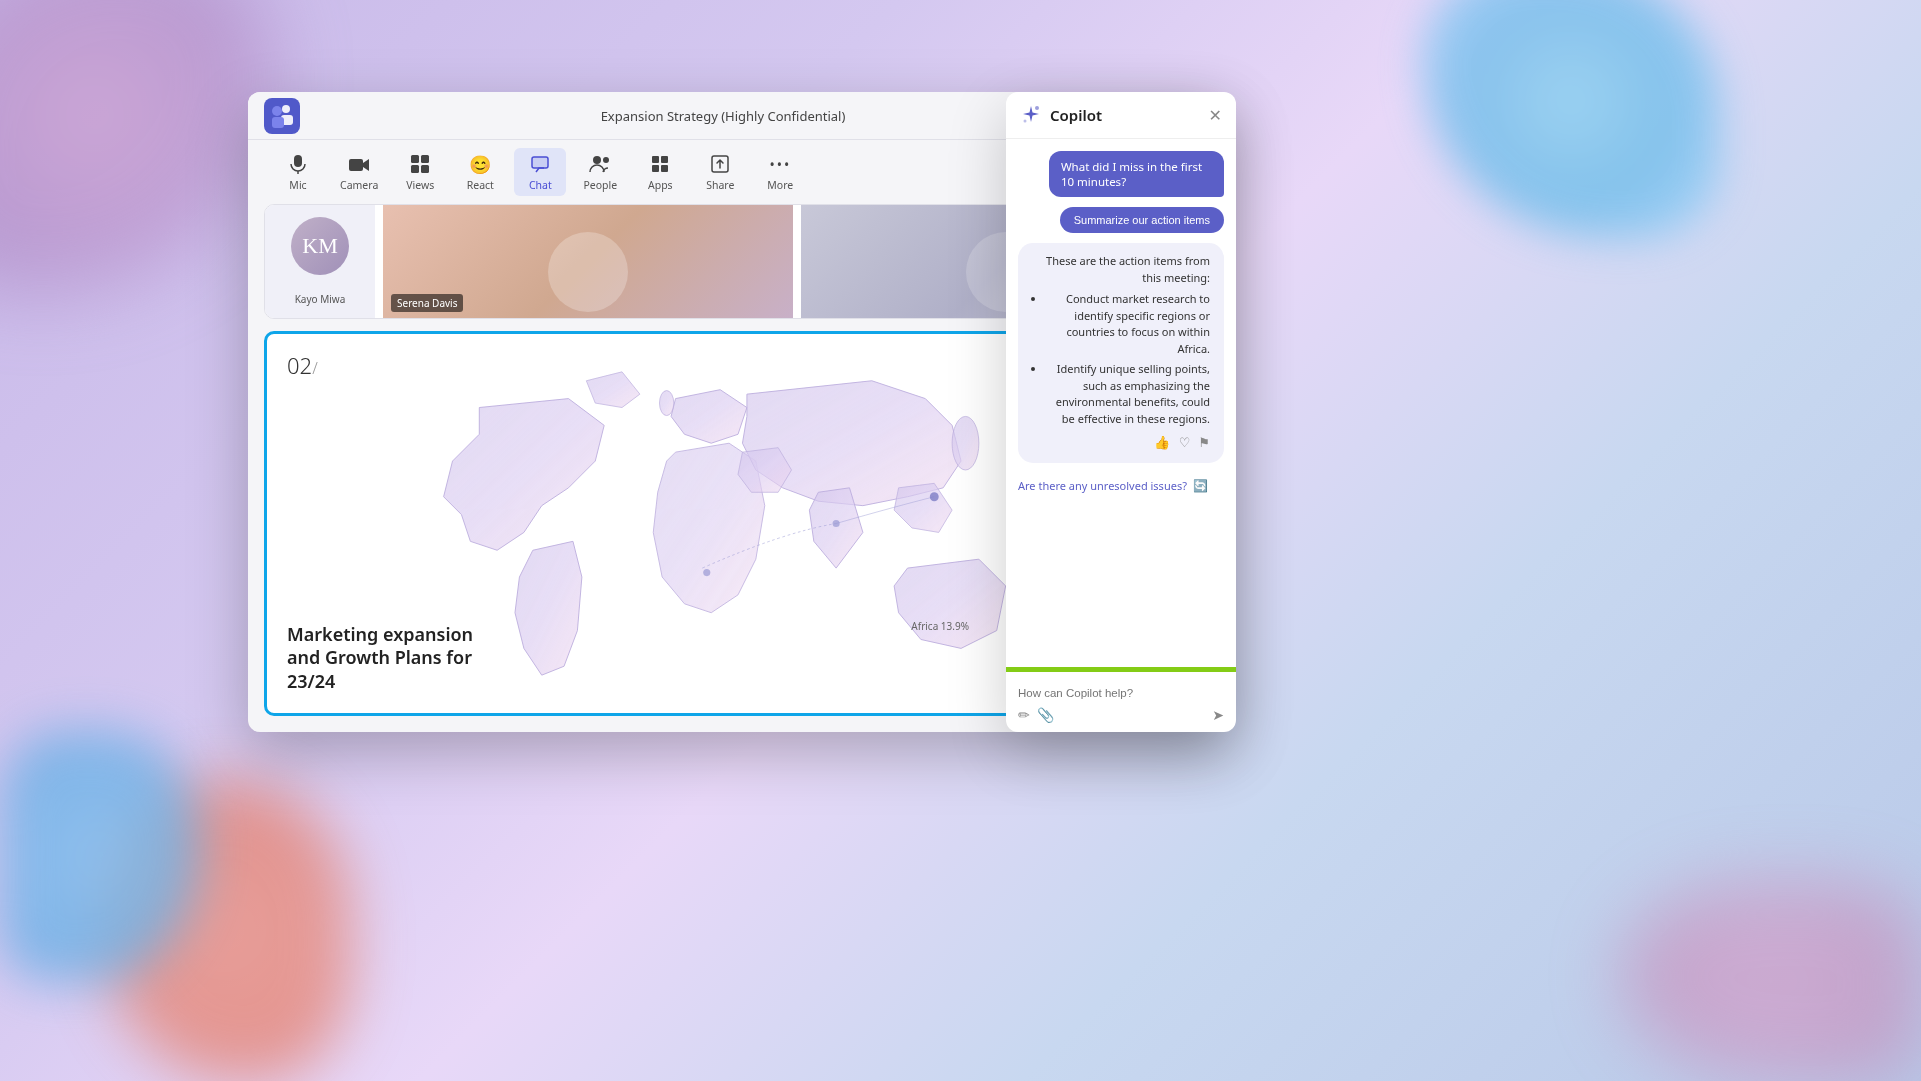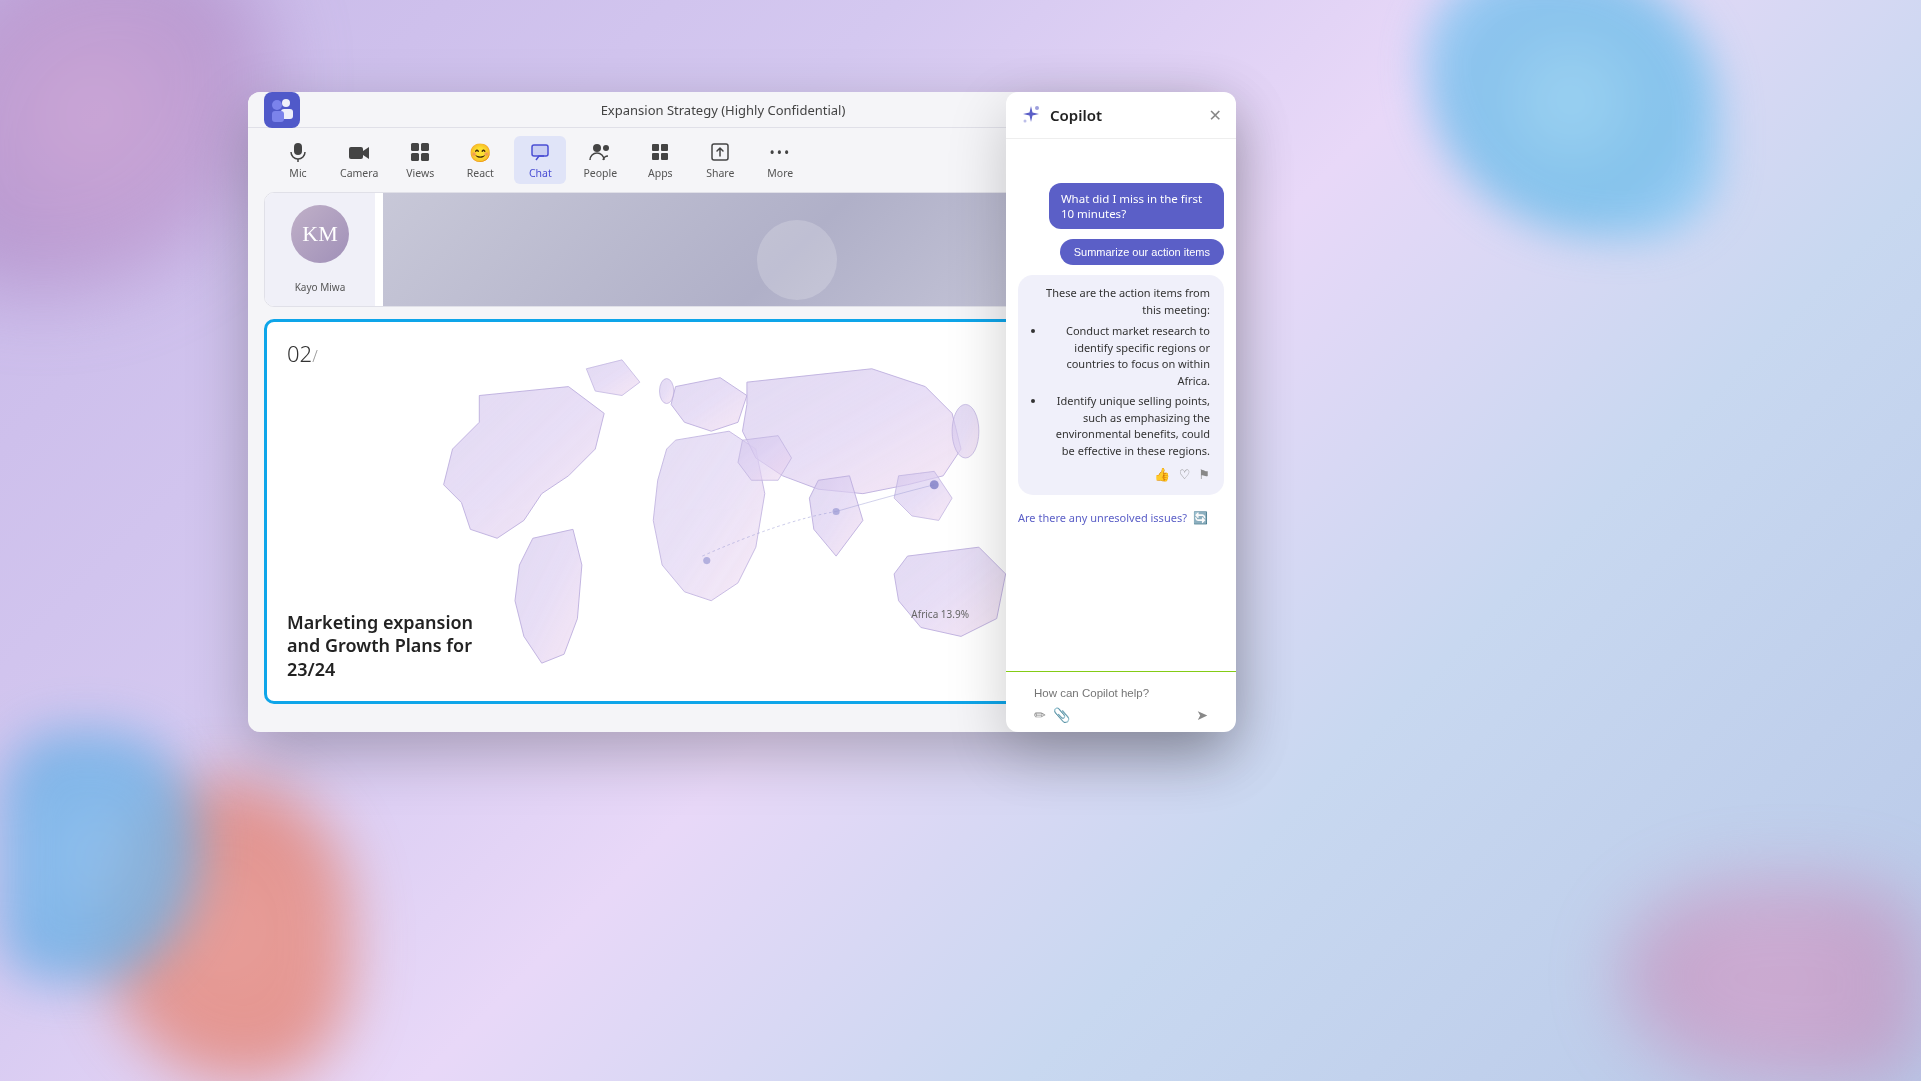--- a/index.html
+++ b/index.html
@@ -68,21 +68,21 @@
       box-shadow: 0 20px 60px rgba(0,0,0,0.25);
       overflow: hidden;
     }
 
     
     .title-bar {
       display: flex;
       align-items: center;
       justify-content: space-between;
       padding: 0 16px;
-      height: 36px;
+      height: 48px;
       background: #f5f5f8;
       border-bottom: 1px solid #e0e0e8;
     }
     .title-bar-logo {
       display: flex;
       align-items: center;
     }
     .teams-logo {
       width: 36px;
       height: 36px;
@@ -333,21 +333,20 @@
 
     
     .user-bubble {
       background: #5b5fc7;
       color: white;
       border-radius: 12px 12px 4px 12px;
       padding: 8px 12px;
       font-size: 11.5px;
       align-self: flex-end;
       max-width: 85%;
-      margin-top: 32px;
     }
 
     
     .copilot-response {
       font-size: 11px;
       color: #333;
       line-height: 1.5;
     }
     .copilot-response p {
       margin-bottom: 4px;
@@ -413,22 +412,22 @@
       cursor: pointer;
       padding: 4px 0;
     }
     .refresh-icon {
       font-size: 12px;
       color: #888;
     }
 
     
     .copilot-input-area {
-      border-top: 1px solid #84cc16;
-      padding: 8px 28px;
+      border-top: 5px solid #84cc16;
+      padding: 8px 12px;
     }
     .copilot-input {
       width: 100%;
       border: none;
       outline: none;
       font-size: 11.5px;
       color: #999;
       background: transparent;
       margin-bottom: 6px;
     }
@@ -604,20 +603,27 @@
   <div class="main-content">
 
     <div class="participants-row">
 
       <div class="participant-card local">
         <div class="avatar-circle">KM</div>
         <div class="participant-name-local">Kayo Miwa</div>
       </div>
 
 
+      <div class="participant-card" style="position:relative;">
+        <div class="participant-video-bg person-serena" style="width:100%;height:100%;"></div>
+        <div style="position:absolute;top:0;left:0;width:100%;height:100%;display:flex;align-items:center;justify-content:center;overflow:hidden;">
+          <div style="width:80px;height:80px;background:rgba(255,255,255,0.25);border-radius:50%;margin-top:20px;"></div>
+        </div>
+        <div class="participant-name-badge">Serena Davis</div>
+      </div>
 
       <div class="participant-card" style="position:relative;">
         <div class="participant-video-bg person-unknown" style="width:100%;height:100%;"></div>
         <div style="position:absolute;top:0;left:0;width:100%;height:100%;display:flex;align-items:center;justify-content:center;overflow:hidden;">
           <div style="width:80px;height:80px;background:rgba(255,255,255,0.2);border-radius:50%;margin-top:20px;"></div>
         </div>
       </div>
     </div>
 
     <div class="presentation-area">

